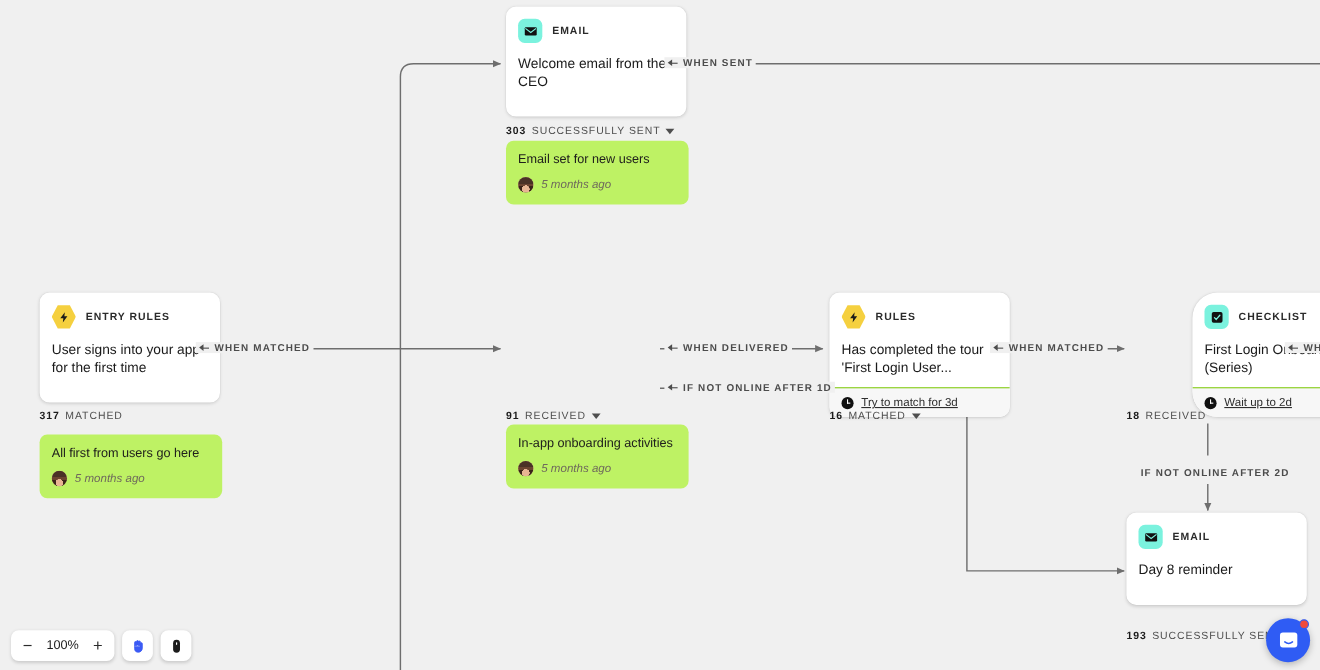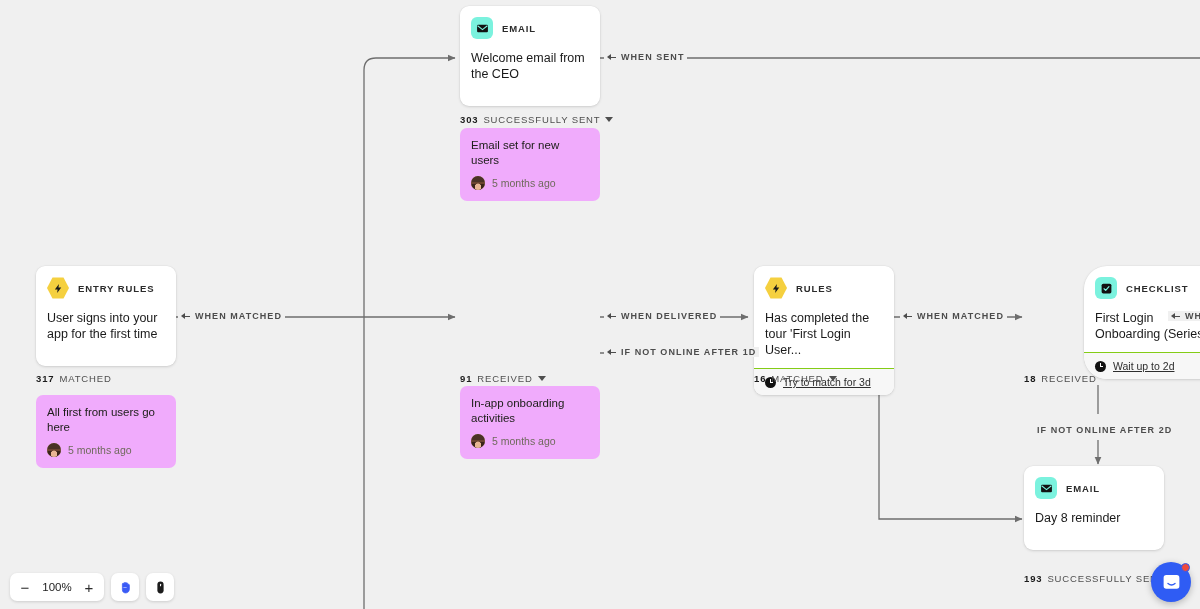--- a/index.html
+++ b/index.html
@@ -15,21 +15,21 @@
     position: relative;
     width: 1200px; height: 609px;
     background: #f0f0f0;
     overflow: hidden;
   }
   #edges { position: absolute; left: 0; top: 0; width: 1200px; height: 609px; }
 
   
   .node {
     position: absolute;
-    width: 140px;
+    width: 164px;
     background: #ffffff;
     border-radius: 9px;
     box-shadow: 0 1px 3px rgba(0,0,0,0.13), 0 0 0 0.5px rgba(0,0,0,0.04);
     overflow: hidden;
   }
   .node-head {
     display: flex;
     align-items: center;
     gap: 9px;
     padding: 11px 11px 0 11px;
@@ -110,37 +110,38 @@
     width: 0; height: 0;
     border-left: 4px solid transparent;
     border-right: 4px solid transparent;
     border-top: 5px solid #4e4e4e;
     display: inline-block;
   }
 
   
   .note {
     position: absolute;
-    width: 140px;
-    background: #f0abfc;
+    width: 166px;
+    background: #bef264;
     border-radius: 7px;
     padding: 10px 11px 11px 11px;
   }
   .note-text {
     font-size: 11.5px;
     line-height: 15px;
     color: #20201c;
   }
   .note-meta {
     margin-top: 8px;
     display: flex;
     align-items: center;
     gap: 7px;
     font-size: 10.5px;
     color: #6f6a5c;
+    font-style: italic;
   }
   .avatar {
     width: 14px; height: 14px;
     border-radius: 50%;
     overflow: hidden;
     flex: 0 0 auto;
     background: #d9b08c;
     position: relative;
   }
   .avatar::before {

